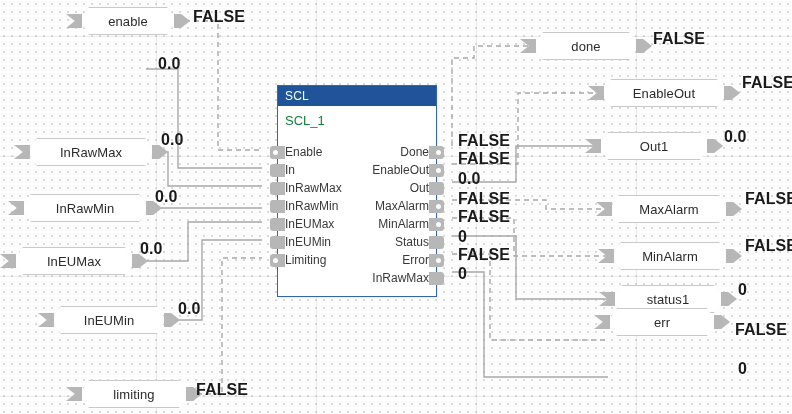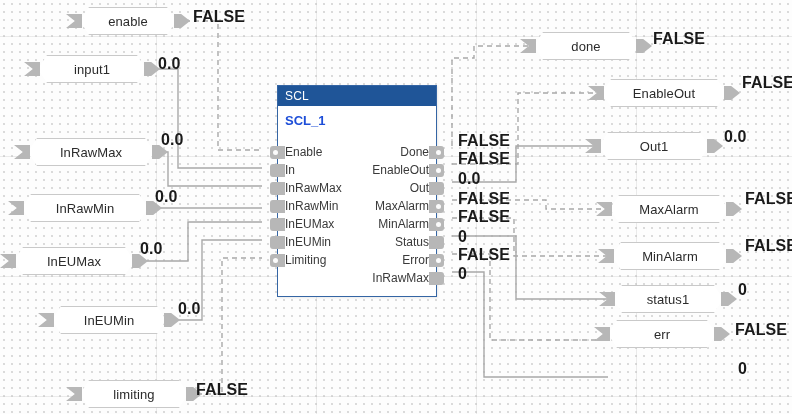--- a/index.html
+++ b/index.html
@@ -113,22 +113,22 @@
     padding-left: 7px;
     box-sizing: border-box;
     letter-spacing: 0.2px;
   }
   #block-instance {
     height: 28px;
     display: flex;
     align-items: center;
     padding-left: 7px;
     font-size: 13px;
-    font-weight: bold;
-    color: #1d4ed8;
+    font-weight: normal;
+    color: #15803d;
     box-sizing: border-box;
   }
   .pin-row {
     position: absolute;
     height: 18px;
     display: flex;
     align-items: center;
     font-size: 12px;
     color: #3a3a3a;
     white-space: nowrap;
@@ -283,27 +283,20 @@
 
   <div class="tag" style="left:80px;  top:7px;   width:96px;">
     <div class="hex">
         <span class="hex-label">enable</span>
       </div>
     <span class="nub left"></span>
     <span class="nub right"></span>
   </div>
   <div class="val" style="left:193px; top:8px;">FALSE</div>
 
-  <div class="tag" style="left:38px;  top:55px;  width:108px;">
-    <div class="hex">
-        <span class="hex-label">input1</span>
-      </div>
-    <span class="nub left"></span>
-    <span class="nub right"></span>
-  </div>
   <div class="val" style="left:158px; top:55px;">0.0</div>
 
   <div class="tag" style="left:28px;  top:138px; width:126px;">
     <div class="hex">
         <span class="hex-label">InRawMax</span>
       </div>
     <span class="nub left"></span>
     <span class="nub right"></span>
   </div>
   <div class="val" style="left:161px; top:131px;">0.0</div>
@@ -400,21 +393,21 @@
 
   <div class="tag" style="left:613px; top:285px; width:110px;">
     <div class="hex">
         <span class="hex-label">status1</span>
       </div>
     <span class="nub left"></span>
     <span class="nub right"></span>
   </div>
   <div class="val" style="left:738px; top:281px;">0</div>
 
-  <div class="tag" style="left:608px; top:320px; width:108px;">
+  <div class="tag" style="left:608px; top:308px; width:108px;">
     <div class="hex">
         <span class="hex-label">err</span>
       </div>
     <span class="nub left"></span>
     <span class="nub right"></span>
   </div>
   <div class="val" style="left:735px; top:321px;">FALSE</div>
 
   <div class="val" style="left:738px; top:360px;">0</div>
 

